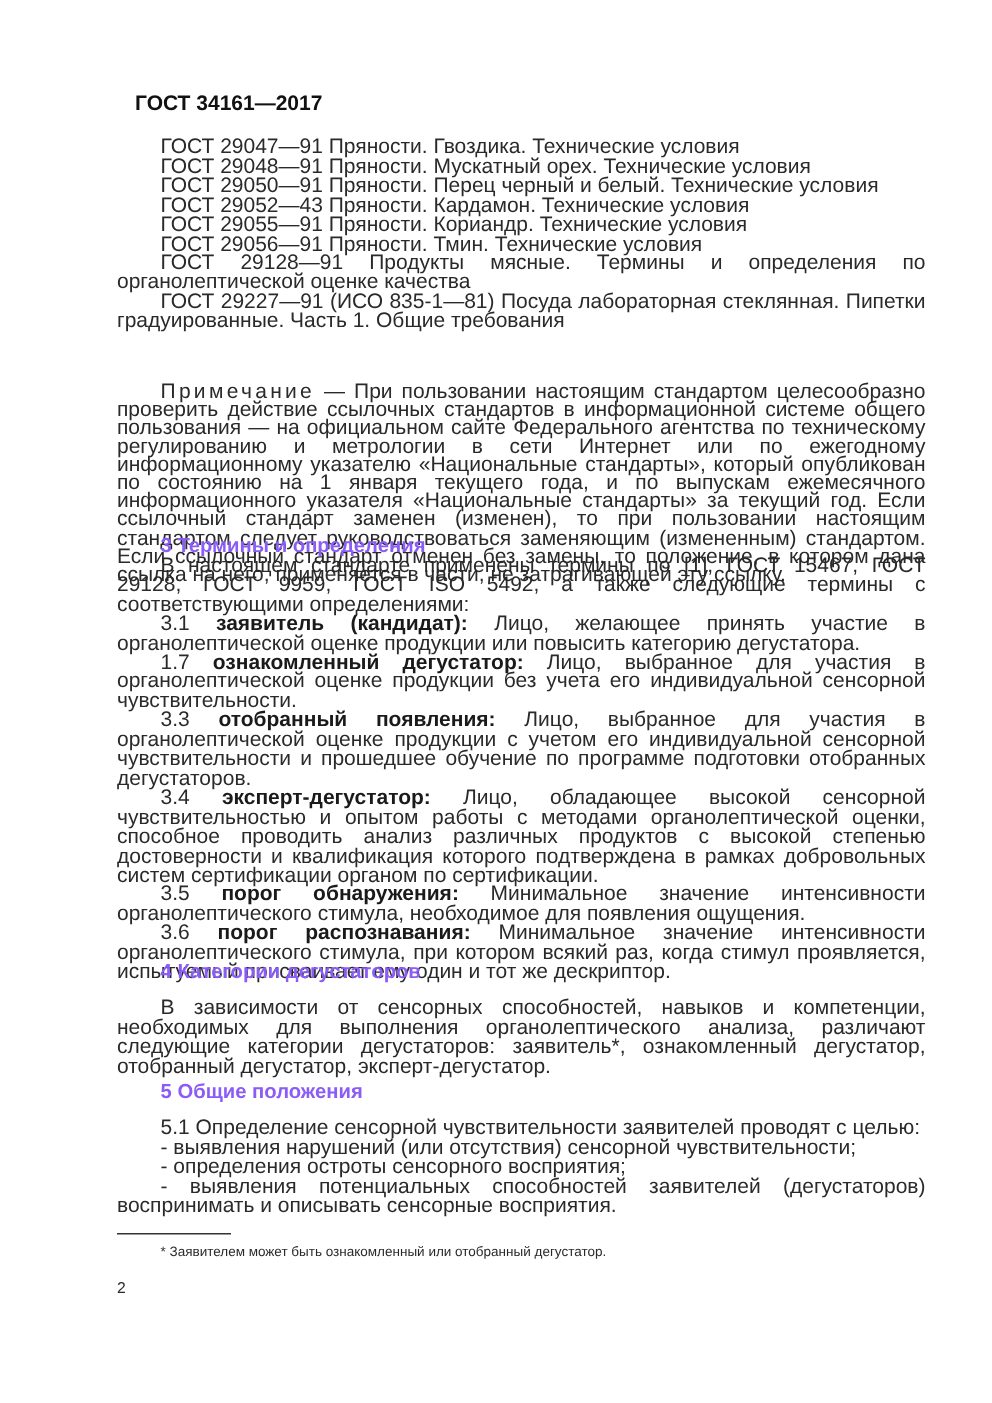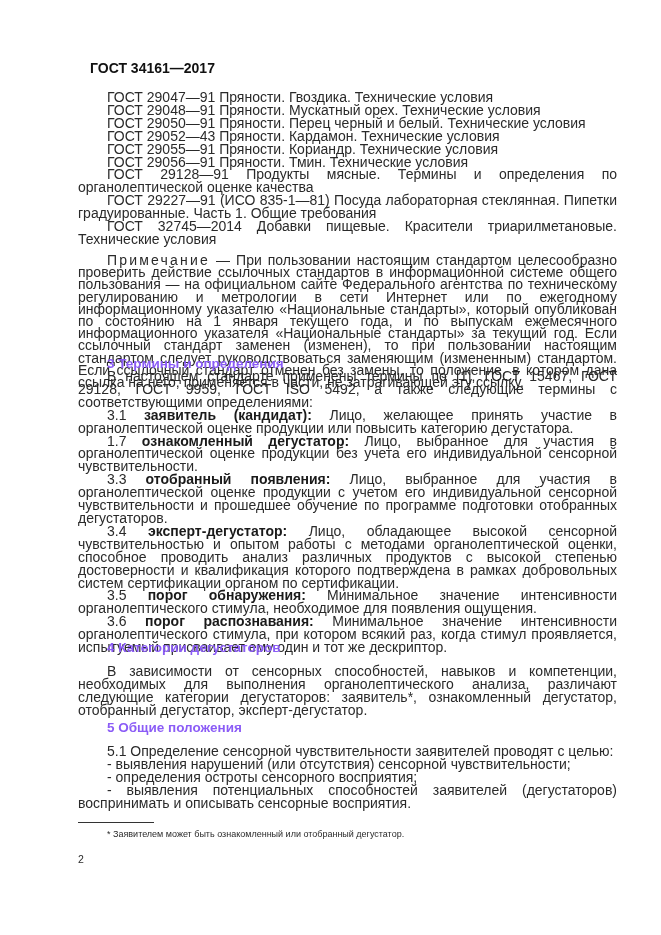--- a/index.html
+++ b/index.html
@@ -27,21 +27,20 @@
 
   <div class="refs">
     <p class="p ind">ГОСТ  29047—91  Пряности. Гвоздика. Технические условия</p>
     <p class="p ind">ГОСТ  29048—91  Пряности. Мускатный орех. Технические условия</p>
     <p class="p ind">ГОСТ  29050—91  Пряности. Перец черный и белый. Технические условия</p>
     <p class="p ind">ГОСТ  29052—43  Пряности. Кардамон. Технические условия</p>
     <p class="p ind">ГОСТ  29055—91  Пряности. Кориандр. Технические условия</p>
     <p class="p ind">ГОСТ  29056—91  Пряности. Тмин. Технические условия</p>
     <p class="p ind">ГОСТ  29128—91  Продукты мясные. Термины и определения по органолептической оценке качества</p>
     <p class="p ind">ГОСТ  29227—91  (ИСО 835-1—81) Посуда лабораторная стеклянная. Пипетки градуированные. Часть 1. Общие требования</p>
-    <p class="p ind">ГОСТ  32745—2014  Добавки пищевые. Красители триарилметановые. Технические условия</p>
   </div>
 
   <p class="note ind"><span class="lbl">Примечание</span><span> — При пользовании настоящим стандартом целесообразно проверить действие ссылочных стандартов в информационной системе общего пользования — на официальном сайте Федерального агентства по техническому регулированию и метрологии в сети Интернет или по ежегодному информационному указателю «Национальные стандарты», который опубликован по состоянию на 1 января текущего года, и по выпускам ежемесячного информационного указателя «Национальные стандарты» за текущий год. Если ссылочный стандарт заменен (изменен), то при пользовании настоящим стандартом следует руководствоваться заменяющим (измененным) стандартом. Если ссылочный стандарт отменен без замены, то положение, в котором дана ссылка на него, применяется в части, не затрагивающей эту ссылку.</span></p>
 
   <h2 style="top:356px">3  Термины и определения</h2>
   <div class="block" style="top:370px">
     <p class="p ind">В настоящем стандарте применены термины по [1], ГОСТ 15467, ГОСТ 29128, ГОСТ 9959, ГОСТ ISO 5492, а также следующие термины с соответствующими определениями:</p>
     <p class="p ind"><span>3.1 </span><span class="b">заявитель (кандидат):</span><span> Лицо, желающее принять участие в органолептической оценке продукции или повысить категорию дегустатора.</span></p>
     <p class="p ind"><span>1.7 </span><span class="b">ознакомленный дегустатор:</span><span> Лицо, выбранное для участия в органолептической оценке продукции без учета его индивидуальной сенсорной чувствительности.</span></p>
     <p class="p ind"><span>3.3 </span><span class="b">отобранный появления:</span><span> Лицо, выбранное для участия в органолептической оценке продукции с учетом его индивидуальной сенсорной чувствительности и прошедшее обучение по программе подготовки отобранных дегустаторов.</span></p>

